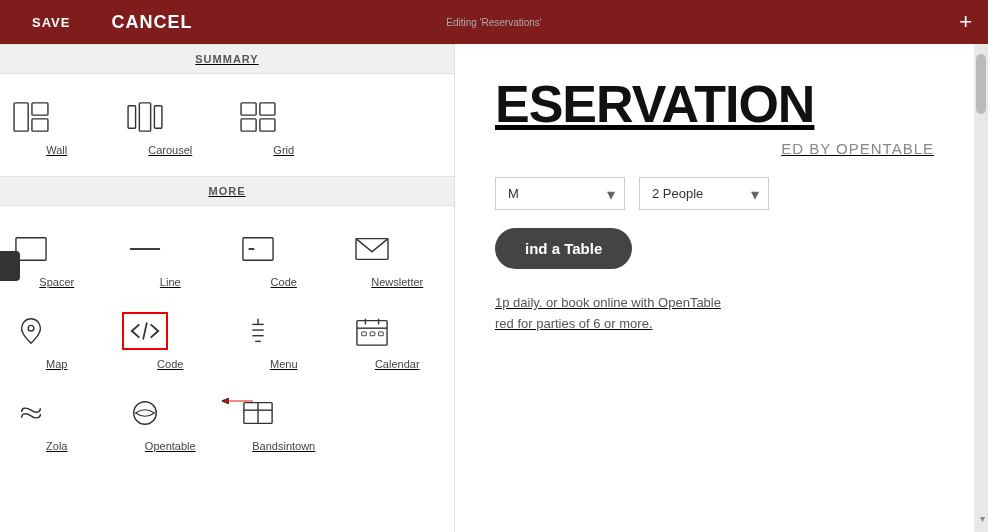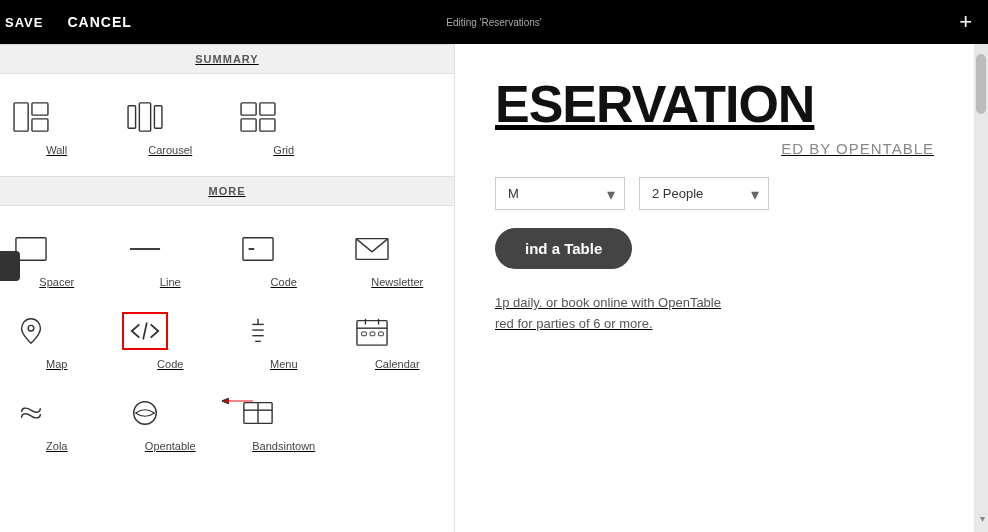--- a/index.html
+++ b/index.html
@@ -1,41 +1,42 @@
 <!DOCTYPE html>
 <html><head>
   <meta charset="utf-8">
   <style>
     * { box-sizing: border-box; margin: 0; padding: 0; }
     body { font-family: Arial, Helvetica, sans-serif; background: #fff; width: 988px; height: 532px; overflow: hidden; position: relative; }
 
     
     .toolbar {
-      background: #000000;
+      background: #7f1d1d;
       height: 44px;
       display: flex;
       align-items: center;
-      padding: 0 5px;
+      padding: 0 32px;
       position: relative;
       z-index: 100;
     }
     .toolbar-save {
       color: #fff;
       font-size: 13px;
       font-weight: bold;
       letter-spacing: 1px;
       cursor: pointer;
       margin-right: 24px;
     }
     .toolbar-cancel {
       color: #fff;
-      font-size: 14px;
+      font-size: 18px;
       font-weight: bold;
       letter-spacing: 1px;
       cursor: pointer;
+      margin-left: 17px;
     }
     .toolbar-title {
       color: #aaa;
       font-size: 10px;
       position: absolute;
       left: 50%;
       transform: translateX(-50%);
     }
     .toolbar-plus {
       color: #fff;

